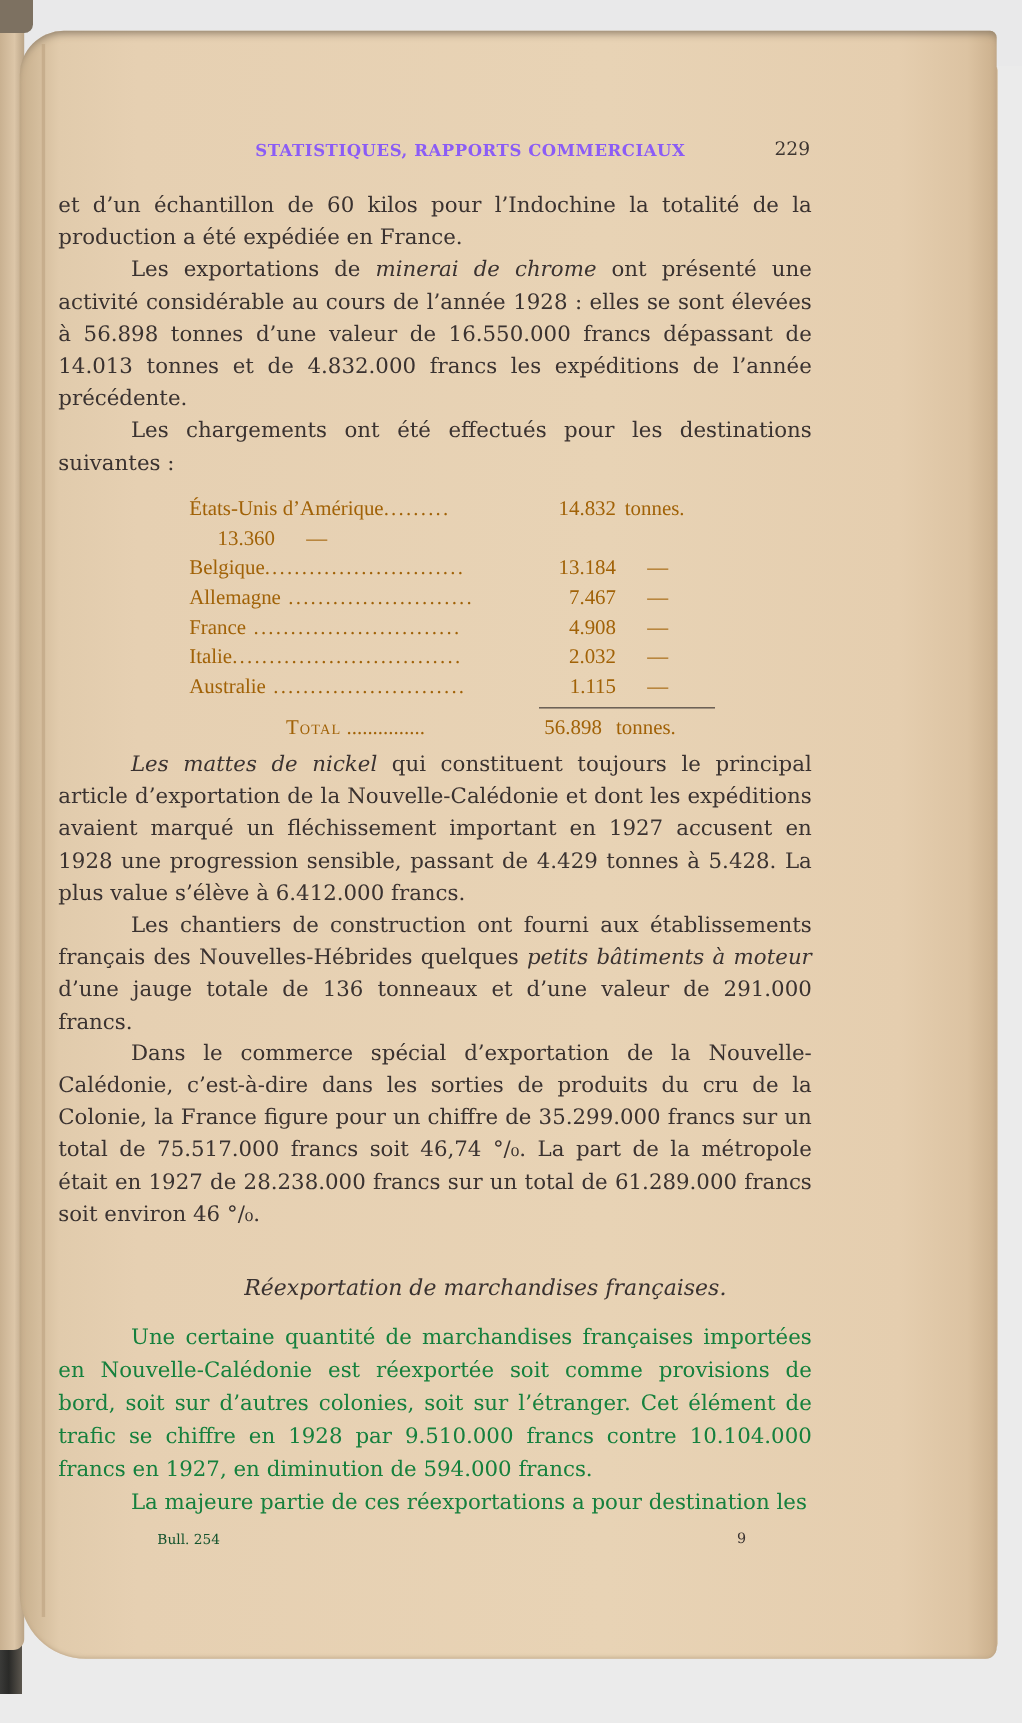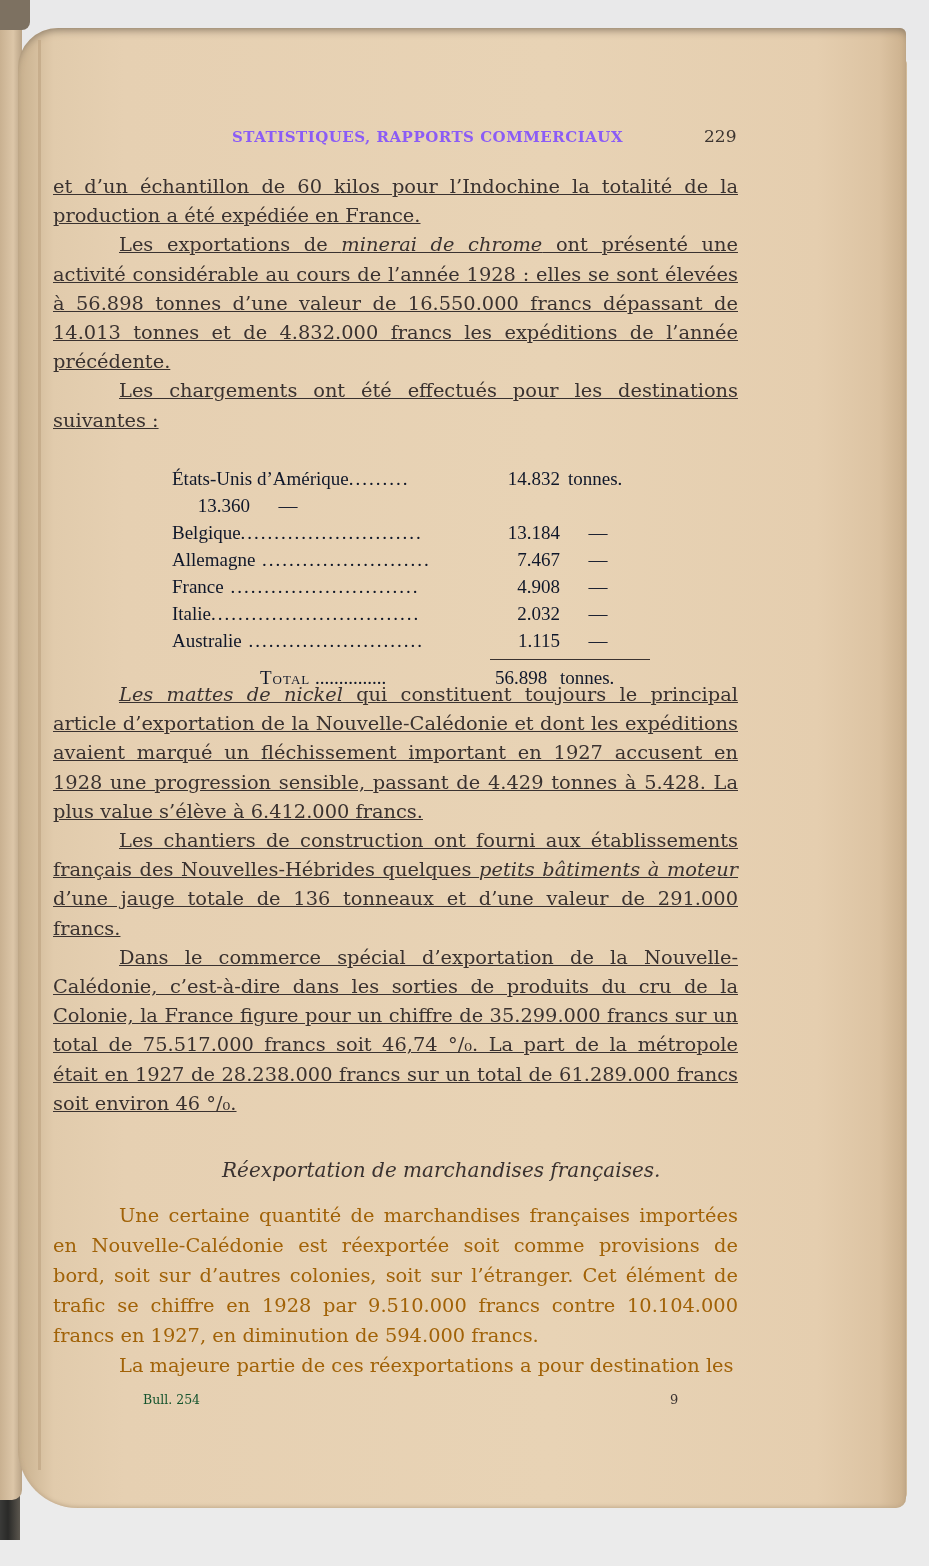--- a/index.html
+++ b/index.html
@@ -30,42 +30,42 @@
     font-size: 15px; letter-spacing: 0.5px; color: #8b5cf6; font-weight: bold;
   }
   .running-head .title { font-variant: small-caps; }
   .page-num { position: absolute; top: 126px; left: 704px; font-size: 17px; color: #3d3530; }
 
   .text-block {
     position: absolute; left: 53px; top: 172px; width: 685px;
     font-size: 19.4px; line-height: 29.2px; color: #3a3230;
     text-align: justify;
   }
-  .text-block p { margin: 0; text-decoration: underline; }
+  .text-block p { margin: 0; }
   .indent { text-indent: 66px; }
   em { font-style: italic; }
 
-  .table { position: absolute; left: 172px; top: 465px; width: 490px; font-family: "Liberation Serif", serif; color: #0f172a; font-size: 19px; }
+  .table { position: absolute; left: 172px; top: 449px; width: 490px; font-family: "Liberation Serif", serif; color: #a16207; font-size: 19px; }
   .row { display: flex; height: 27px; align-items: center; }
   .row .name { width: 310px; white-space: nowrap; overflow: hidden; }
   .row .name .lbl { }
   .row .dots { letter-spacing: 2px; }
   .row .val { width: 78px; text-align: right; }
   .row .unit { padding-left: 8px; width: 90px; }
   .row .unit.dash { text-align: center; width: 60px; }
   .rule { margin-left: 318px; width: 160px; border-top: 1.5px solid #3a3230; margin-top: 5px; margin-bottom: 4px; }
   .total-row { display: flex; height: 28px; align-items: center; }
   .total-row .name { width: 310px; padding-left: 88px; box-sizing: border-box; white-space: nowrap; overflow: hidden; }
   .total-row .name .lbl { font-variant: small-caps; letter-spacing: 1px; }
 
   .section-title { position: absolute; left: 222px; top: 1158px; font-size: 20px; font-style: italic; color: #3a3230; }
 
   .text-block-2 {
     position: absolute; left: 53px; top: 1201px; width: 685px;
-    font-size: 19.4px; line-height: 30px; color: #a16207; text-align: justify;
+    font-size: 19.4px; line-height: 30px; color: #15803d; text-align: justify;
   }
   .text-block-2 p { margin: 0; }
 
   .footer-left { position: absolute; left: 143px; top: 1392px; font-size: 12.5px; color: #14532d; font-weight: normal; }
   .footer-right { position: absolute; left: 670px; top: 1392px; font-size: 13px; color: #3a3230; }
 
   .source { position: absolute; right: 20px; top: 1543px; font-family: Liberation Sans, sans-serif; font-size: 13px; color: #6b6b6b; margin-top: 48px; }
 </style>
 </head>
 <body>

